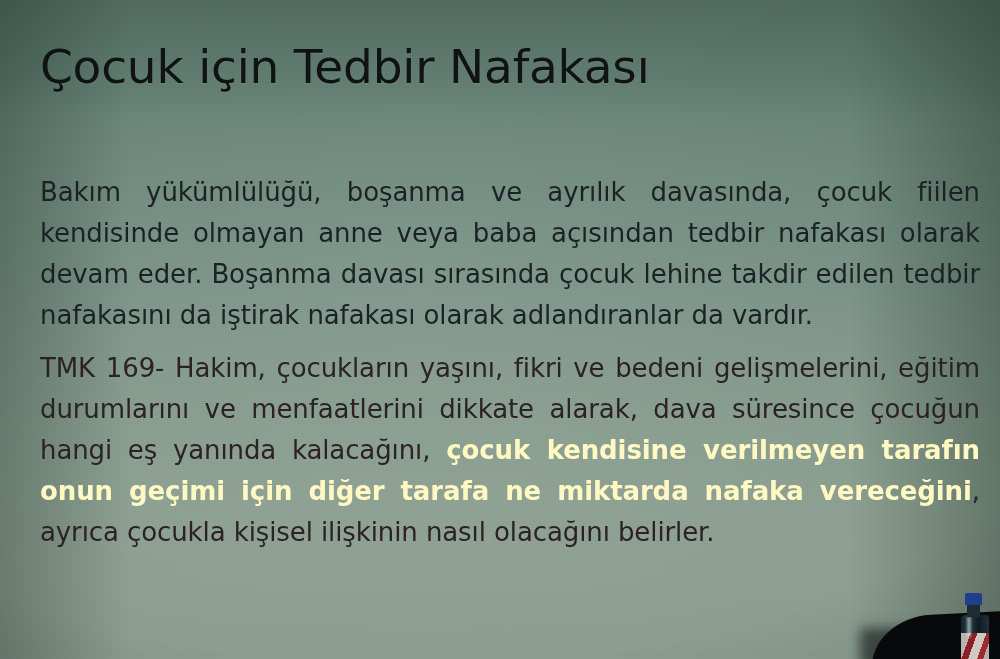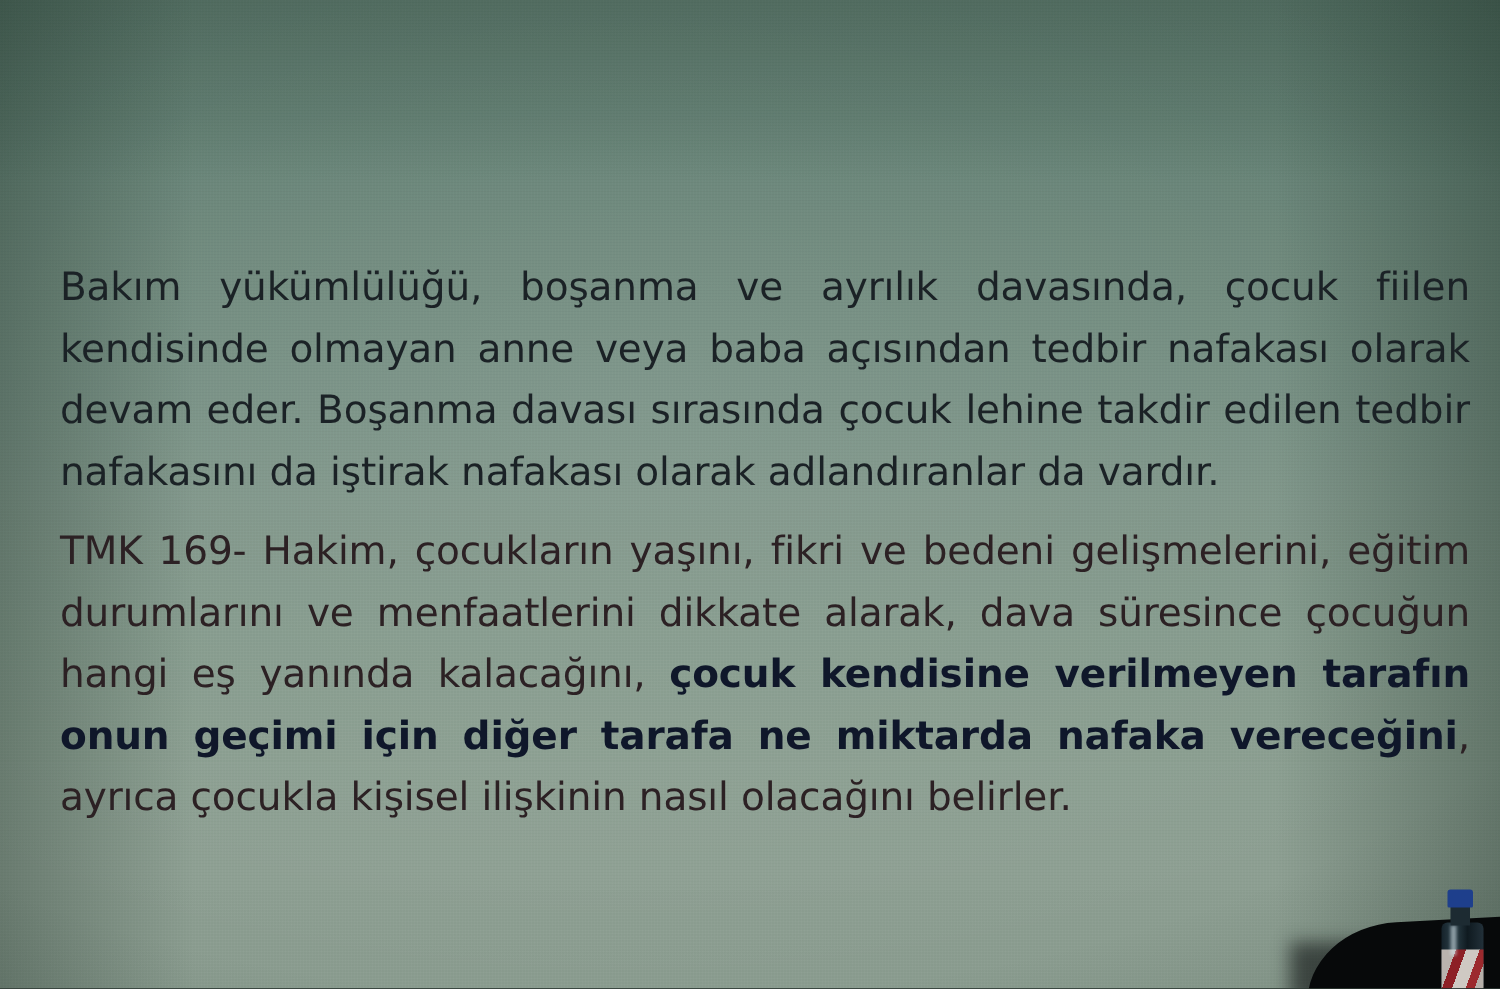--- a/index.html
+++ b/index.html
@@ -106,21 +106,21 @@
     letter-spacing: -0.1px;
   }
   .para:last-child { margin-bottom: 0; }
 
   .para.second {
     color: #2c2124;
   }
 
   .em-bold {
     font-weight: 700;
-    color: #0f172a;
+    color: #fef9c3;
   }
 
   
   .fg-head {
     position: absolute;
     left: 872px;
     top: 612px;
     width: 230px;
     height: 120px;
     background: #07090a;
@@ -191,20 +191,21 @@
 
   <div class="screen-base"></div>
   <div class="screen-texture"></div>
   <div class="screen-vignette"></div>
   <div class="screen-edge-top"></div>
   <div class="screen-edge-left"></div>
   <div class="screen-edge-right"></div>
 
   <div class="slide-content">
 
+    <div class="slide-title">Çocuk için Tedbir Nafakası</div>
 
     <div class="body-block">
 
       <p class="para first">Bakım yükümlülüğü, boşanma ve ayrılık davasında, çocuk fiilen kendisinde olmayan anne veya baba açısından tedbir nafakası olarak devam eder. Boşanma davası sırasında çocuk lehine takdir edilen tedbir nafakasını da iştirak nafakası olarak adlandıranlar da vardır.</p>
 
       <p class="para second"><span>TMK 169-  Hakim, çocukların yaşını, fikri ve bedeni gelişmelerini, eğitim durumlarını ve menfaatlerini dikkate alarak, dava süresince çocuğun hangi eş yanında kalacağını, </span><span class="em-bold">çocuk kendisine verilmeyen tarafın onun geçimi için diğer tarafa ne miktarda nafaka vereceğini</span><span>, ayrıca çocukla kişisel ilişkinin nasıl olacağını belirler.</span></p>
 
     </div>
   </div>
 

